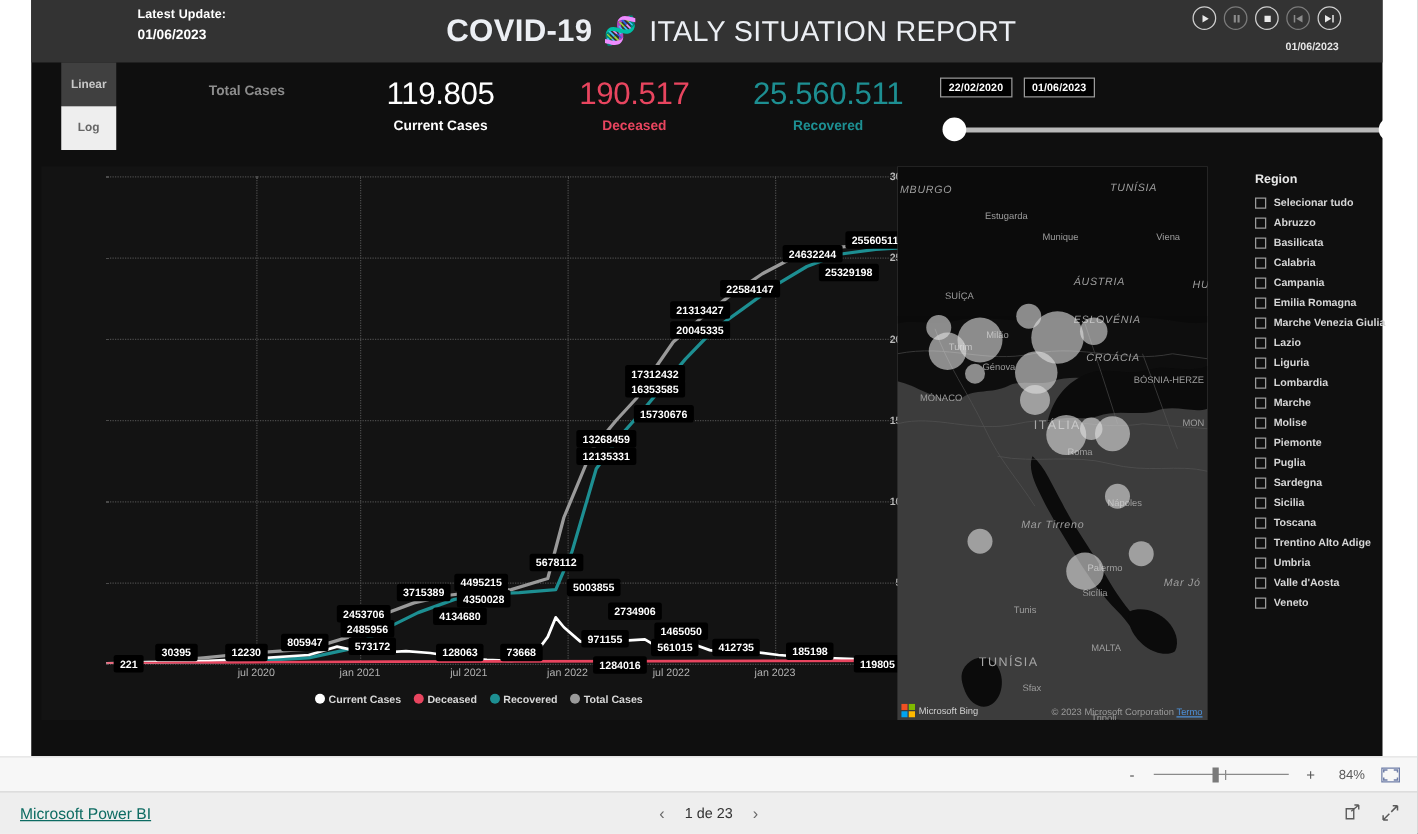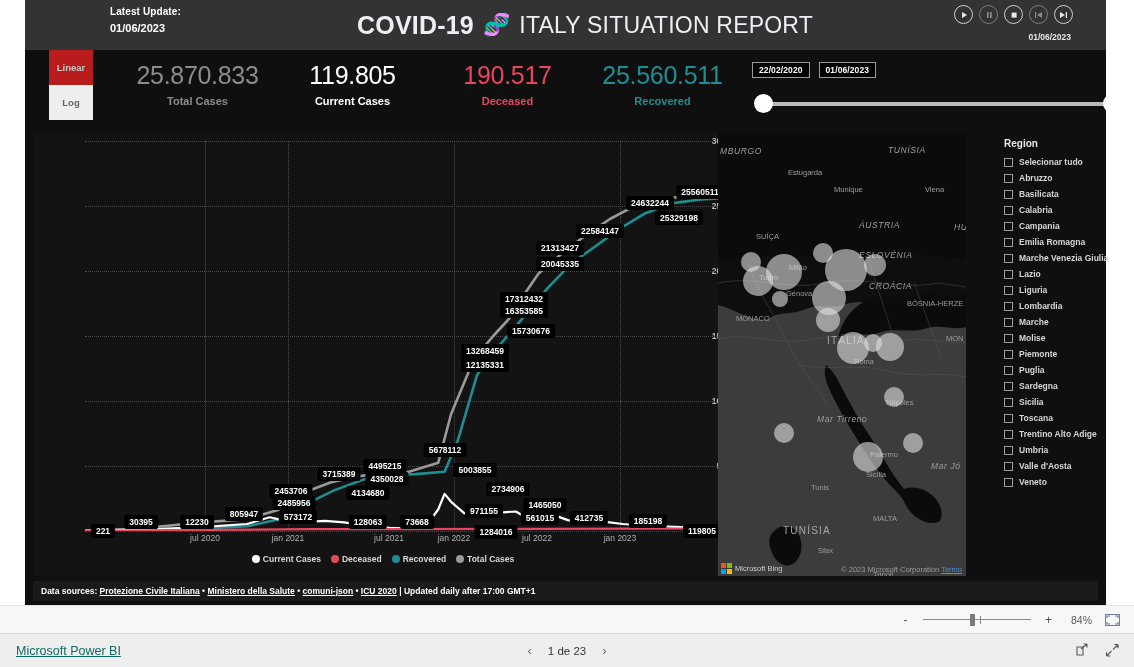--- a/index.html
+++ b/index.html
@@ -54,21 +54,21 @@
     position: absolute; right: 35px; top: 32px;
     color: #e6e6e6; font-size: 8.5px; font-weight: bold;
   }
 
   
   .toggle-col { position: absolute; left: 24px; top: 50px; width: 44px; }
   .tg {
     width: 44px; height: 35px; display: flex; align-items: center; justify-content: center;
     font-size: 9.5px; font-weight: bold;
   }
-  .tg.sel { background: #b91c1c; color: #c8c8c8; }
+  .tg.sel { background: #404040; color: #c8c8c8; }
   .tg.unsel { background: #eeeeee; color: #666666; }
 
   .kpis { position: absolute; left: 95px; top: 62px; width: 620px; display: flex; }
   .kpi { width: 155px; text-align: center; }
   .kpi .v { font-size: 25px; font-weight: normal; line-height: 1.1; letter-spacing: -.3px; }
   .kpi .l { font-size: 11px; font-weight: bold; margin-top: 5px; }
 
   
   .dates { position: absolute; left: 727px; top: 62px; display: flex; gap: 9px; }
   .dbox {
@@ -239,21 +239,20 @@
         <div class="play-date">01/06/2023</div>
       </div>
 
       <div class="toggle-col">
         <div class="tg sel">Linear</div>
         <div class="tg unsel">Log</div>
       </div>
 
       <div class="kpis">
         <div class="kpi">
-          <div class="v" style="color:#8c8c8c">25.870.833</div>
           <div class="l" style="color:#8c8c8c">Total Cases</div>
         </div>
         <div class="kpi">
           <div class="v" style="color:#ffffff">119.805</div>
           <div class="l" style="color:#ffffff">Current Cases</div>
         </div>
         <div class="kpi">
           <div class="v" style="color:#e8455f">190.517</div>
           <div class="l" style="color:#e8455f">Deceased</div>
         </div>
@@ -294,21 +293,21 @@
           </div>
         <div id="grid-v">
             <div class="vgridl" style="left: 172px;"></div>
             <div class="vgridl" style="left: 255px;"></div>
             <div class="vgridl" style="left: 421px;"></div>
             <div class="vgridl" style="left: 587px;"></div>
           </div>
         <div id="x-axis">
             <div class="xlab" style="left: 172px;">jul 2020</div>
             <div class="xlab" style="left: 255px;">jan 2021</div>
-            <div class="xlab" style="left: 356px;">jul 2021</div>
+            <div class="xlab" style="left: 342px;">jul 2021</div>
             <div class="xlab" style="left: 421px;">jan 2022</div>
             <div class="xlab" style="left: 504px;">jul 2022</div>
             <div class="xlab" style="left: 587px;">jan 2023</div>
           </div>
 
         <svg class="plot" viewBox="0 0 648 390" preserveAspectRatio="none">
 
           <path id="p-total" fill="none" stroke="#9a9a9a" stroke-width="2.6" stroke-linejoin="round" d="M0.0,390.0 L38.9,388.4 L77.8,385.3 L116.6,381.4 L162.0,378.3 L194.4,368.5 L220.3,351.0 L246.2,341.3 L272.2,335.4 L298.1,332.3 L324.0,330.7 L353.2,321.8 L366.1,273.0 L388.8,218.4 L408.2,195.0 L424.4,177.4 L437.4,156.0 L453.6,132.6 L476.3,113.1 L499.0,95.5 L524.9,78.0 L550.8,64.4 L576.7,57.7 L609.1,54.6 L648.0,53.0"></path>
 
           <path id="p-recov" fill="none" stroke="#1d8f92" stroke-width="2.6" stroke-linejoin="round" d="M0.0,390.0 L64.8,389.2 L116.6,387.7 L162.0,385.3 L194.4,378.3 L223.6,361.9 L249.5,349.1 L278.6,338.5 L304.6,334.2 L330.5,333.1 L359.6,330.7 L372.6,300.3 L392.0,234.0 L411.5,207.5 L427.7,189.2 L443.9,169.7 L463.3,146.3 L486.0,122.8 L508.7,106.5 L534.6,87.7 L560.5,72.2 L586.4,62.4 L615.6,58.5 L648.0,56.6"></path>
@@ -545,33 +544,20 @@
               <span class="cbx"></span>
               <span class="rtx">Valle d'Aosta</span>
             </div>
             <div class="ritem">
               <span class="cbx"></span>
               <span class="rtx">Veneto</span>
             </div>
           </div>
       </div>
 
-      <div class="srcbar">
-        <div class="srctx">
-          <span>Data sources:</span>
-          <a href="#">Protezione Civile Italiana</a>
-          <span class="sep">•</span>
-          <a href="#">Ministero della Salute</a>
-          <span class="sep">•</span>
-          <a href="#">comuni-json</a>
-          <span class="sep">•</span>
-          <a href="#">ICU 2020</a>
-          <span>| Updated daily after 17:00 GMT+1</span>
-        </div>
-      </div>
 
     </div>
   </div>
 
   <div class="statusbar">
     <span class="zminus">-</span>
     <div class="ztrack">
       <div class="line"></div>
       <div class="thumb"></div>
       <div class="tick"></div>

